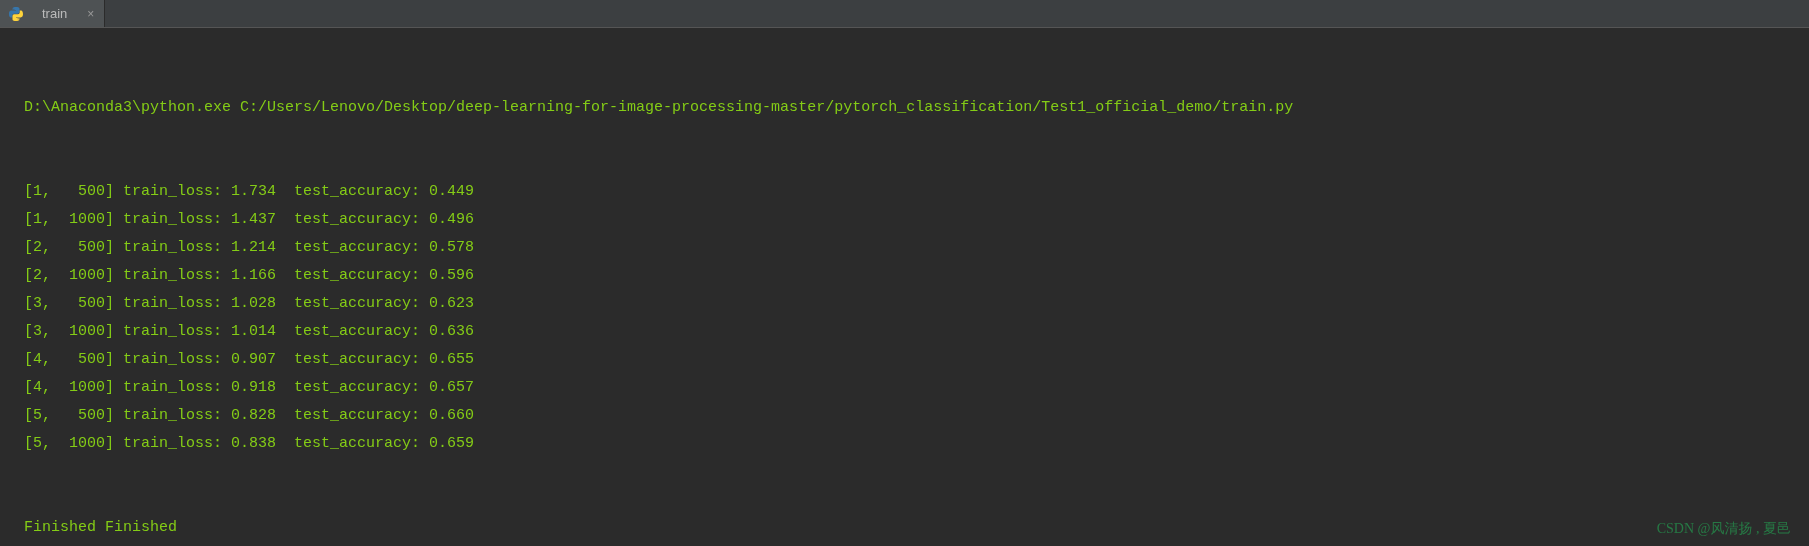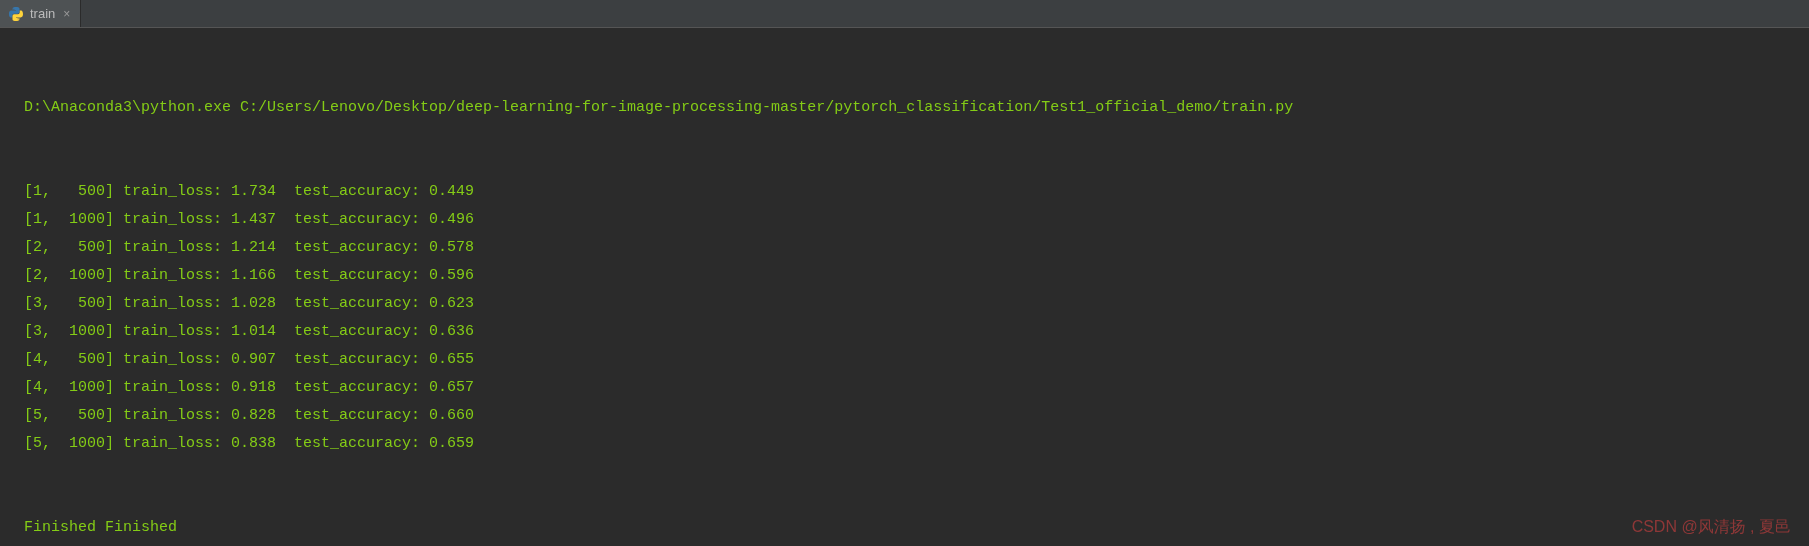--- a/index.html
+++ b/index.html
@@ -24,21 +24,21 @@
       border-bottom: 1px solid #555;
     }
     .tab {
       display: flex;
       align-items: center;
       padding: 8px 8px;
       background: #4e5254;
       color: #bbbbbb;
       font-size: 13px;
       font-family: -apple-system, "Segoe UI", Arial, sans-serif;
-      gap: 6px;
+      gap: 18px;
       cursor: pointer;
       border-right: 1px solid #2b2b2b;
       justify-content: space-between;
     }
     .tab .python-icon {
       width: 16px;
       height: 16px;
       flex-shrink: 0;
     }
     .tab .close-icon {
@@ -56,23 +56,23 @@
       overflow: auto;
       height: calc(100% - 28px);
     }
     .console .line {
       display: block;
     }
     .watermark {
       position: absolute;
       bottom: 8px;
       right: 18px;
-      color: #ef4444;
-      font-size: 16px;
-      font-family: Liberation Sans, sans-serif;
+      color: #22c55e;
+      font-size: 14px;
+      font-family: Liberation Serif, serif;
       opacity: 0.5;
     }
   </style>
 </head>
 <body>
 
 <div class="tab-bar">
   <div class="tab">
     <span class="python-icon">
       <svg viewBox="0 0 32 32" width="16" height="16">

